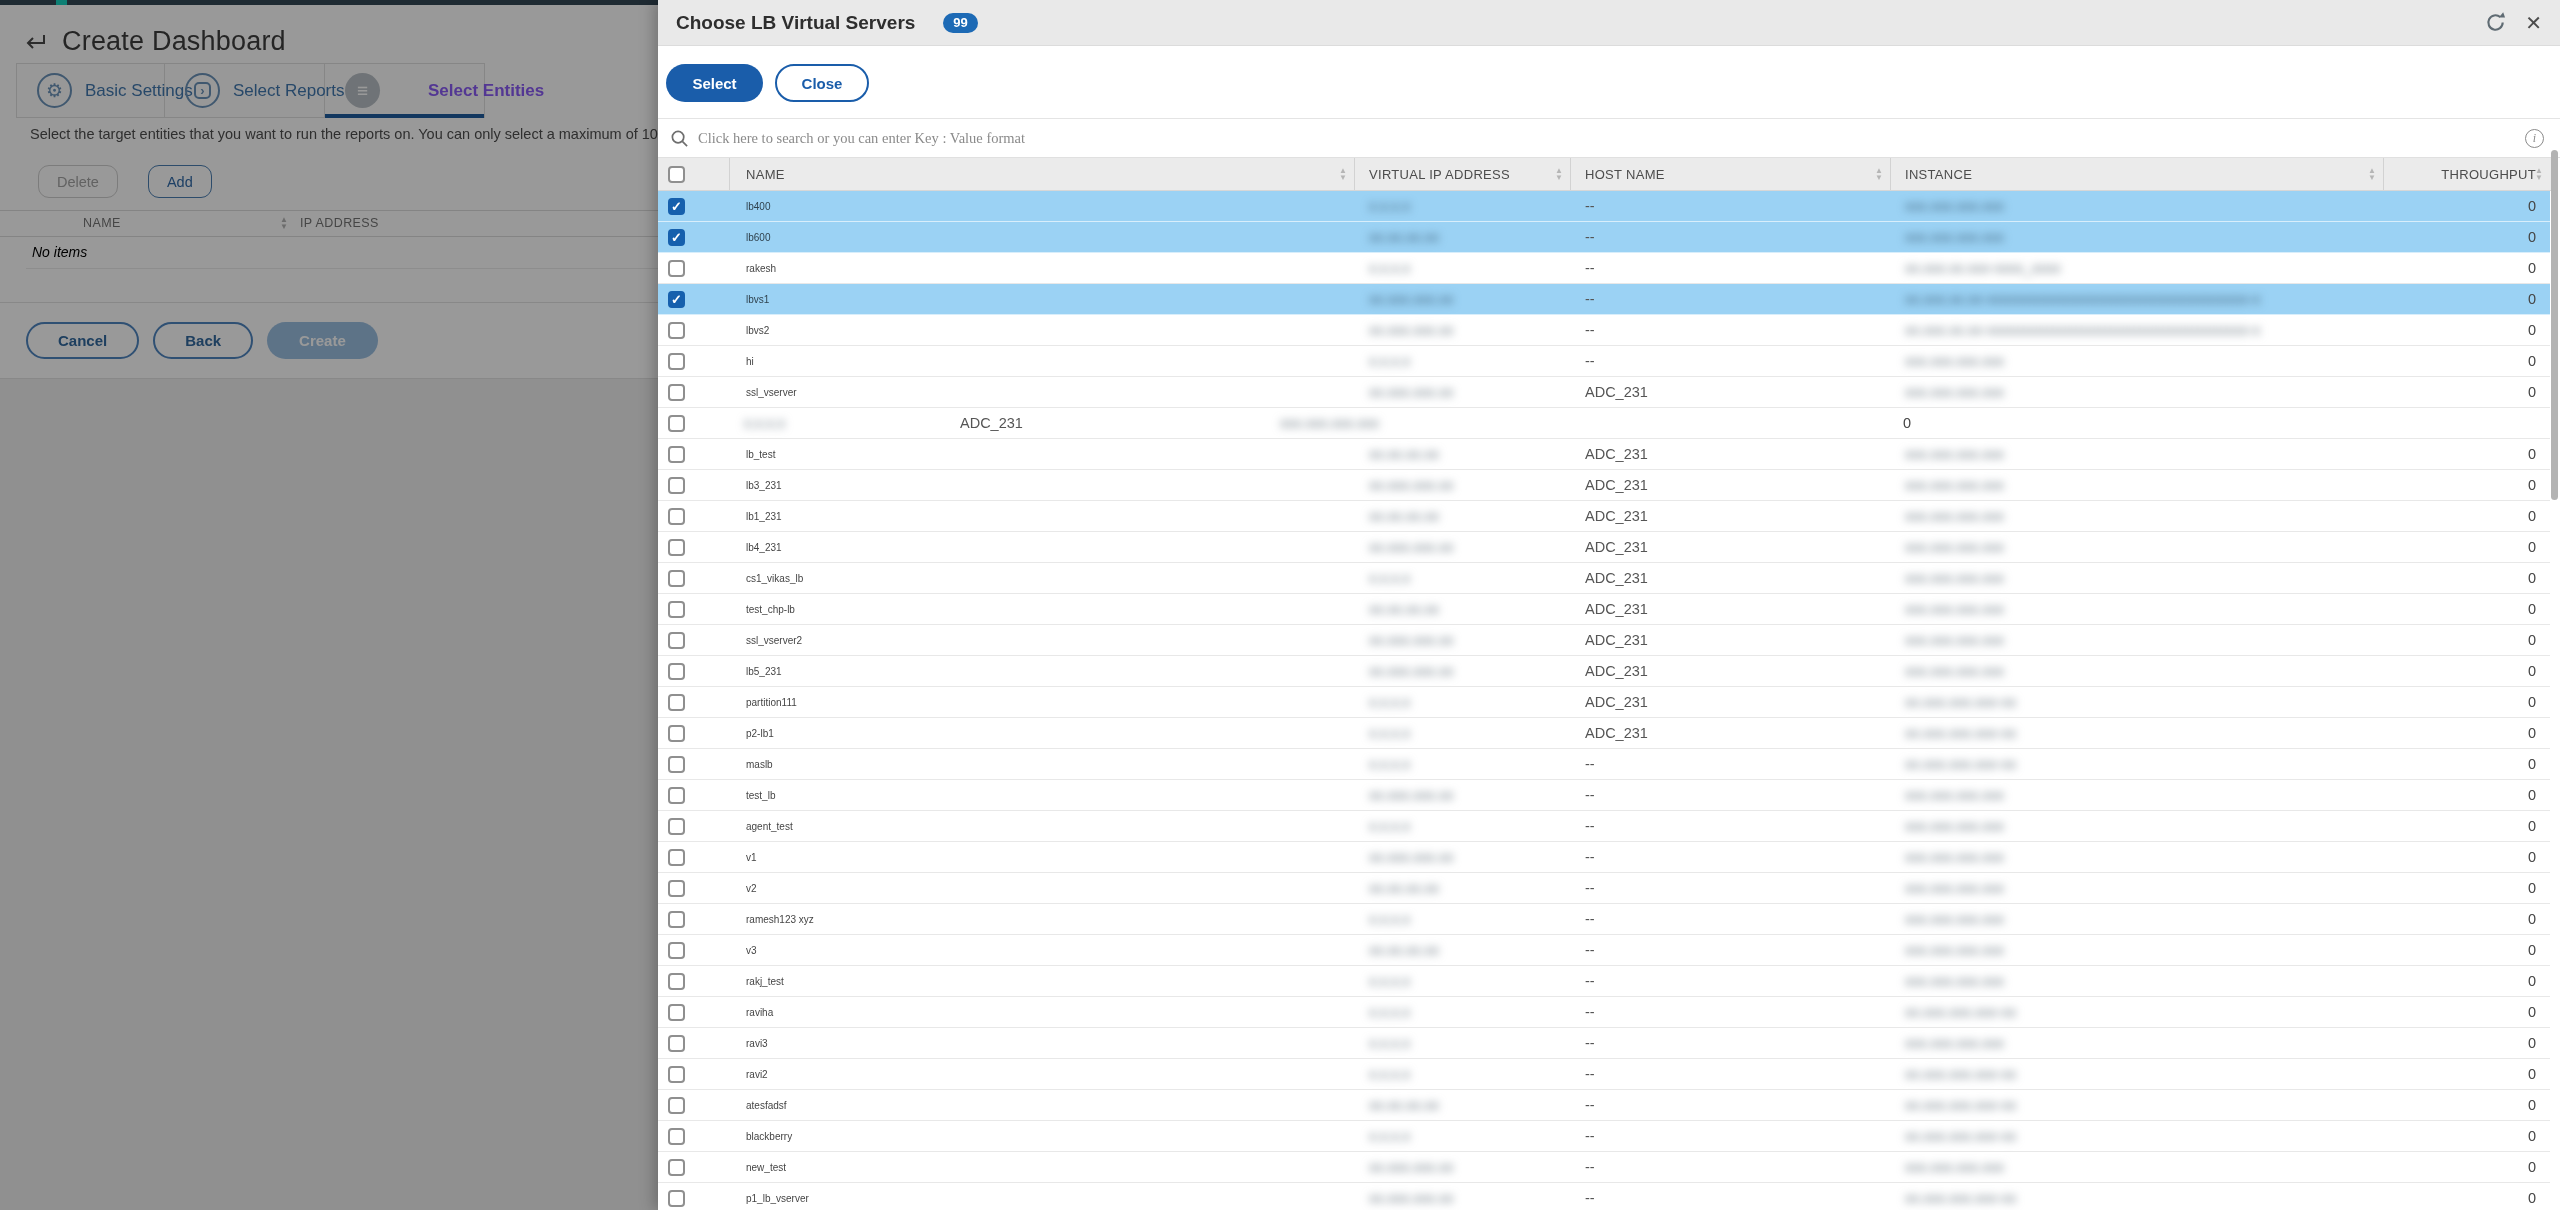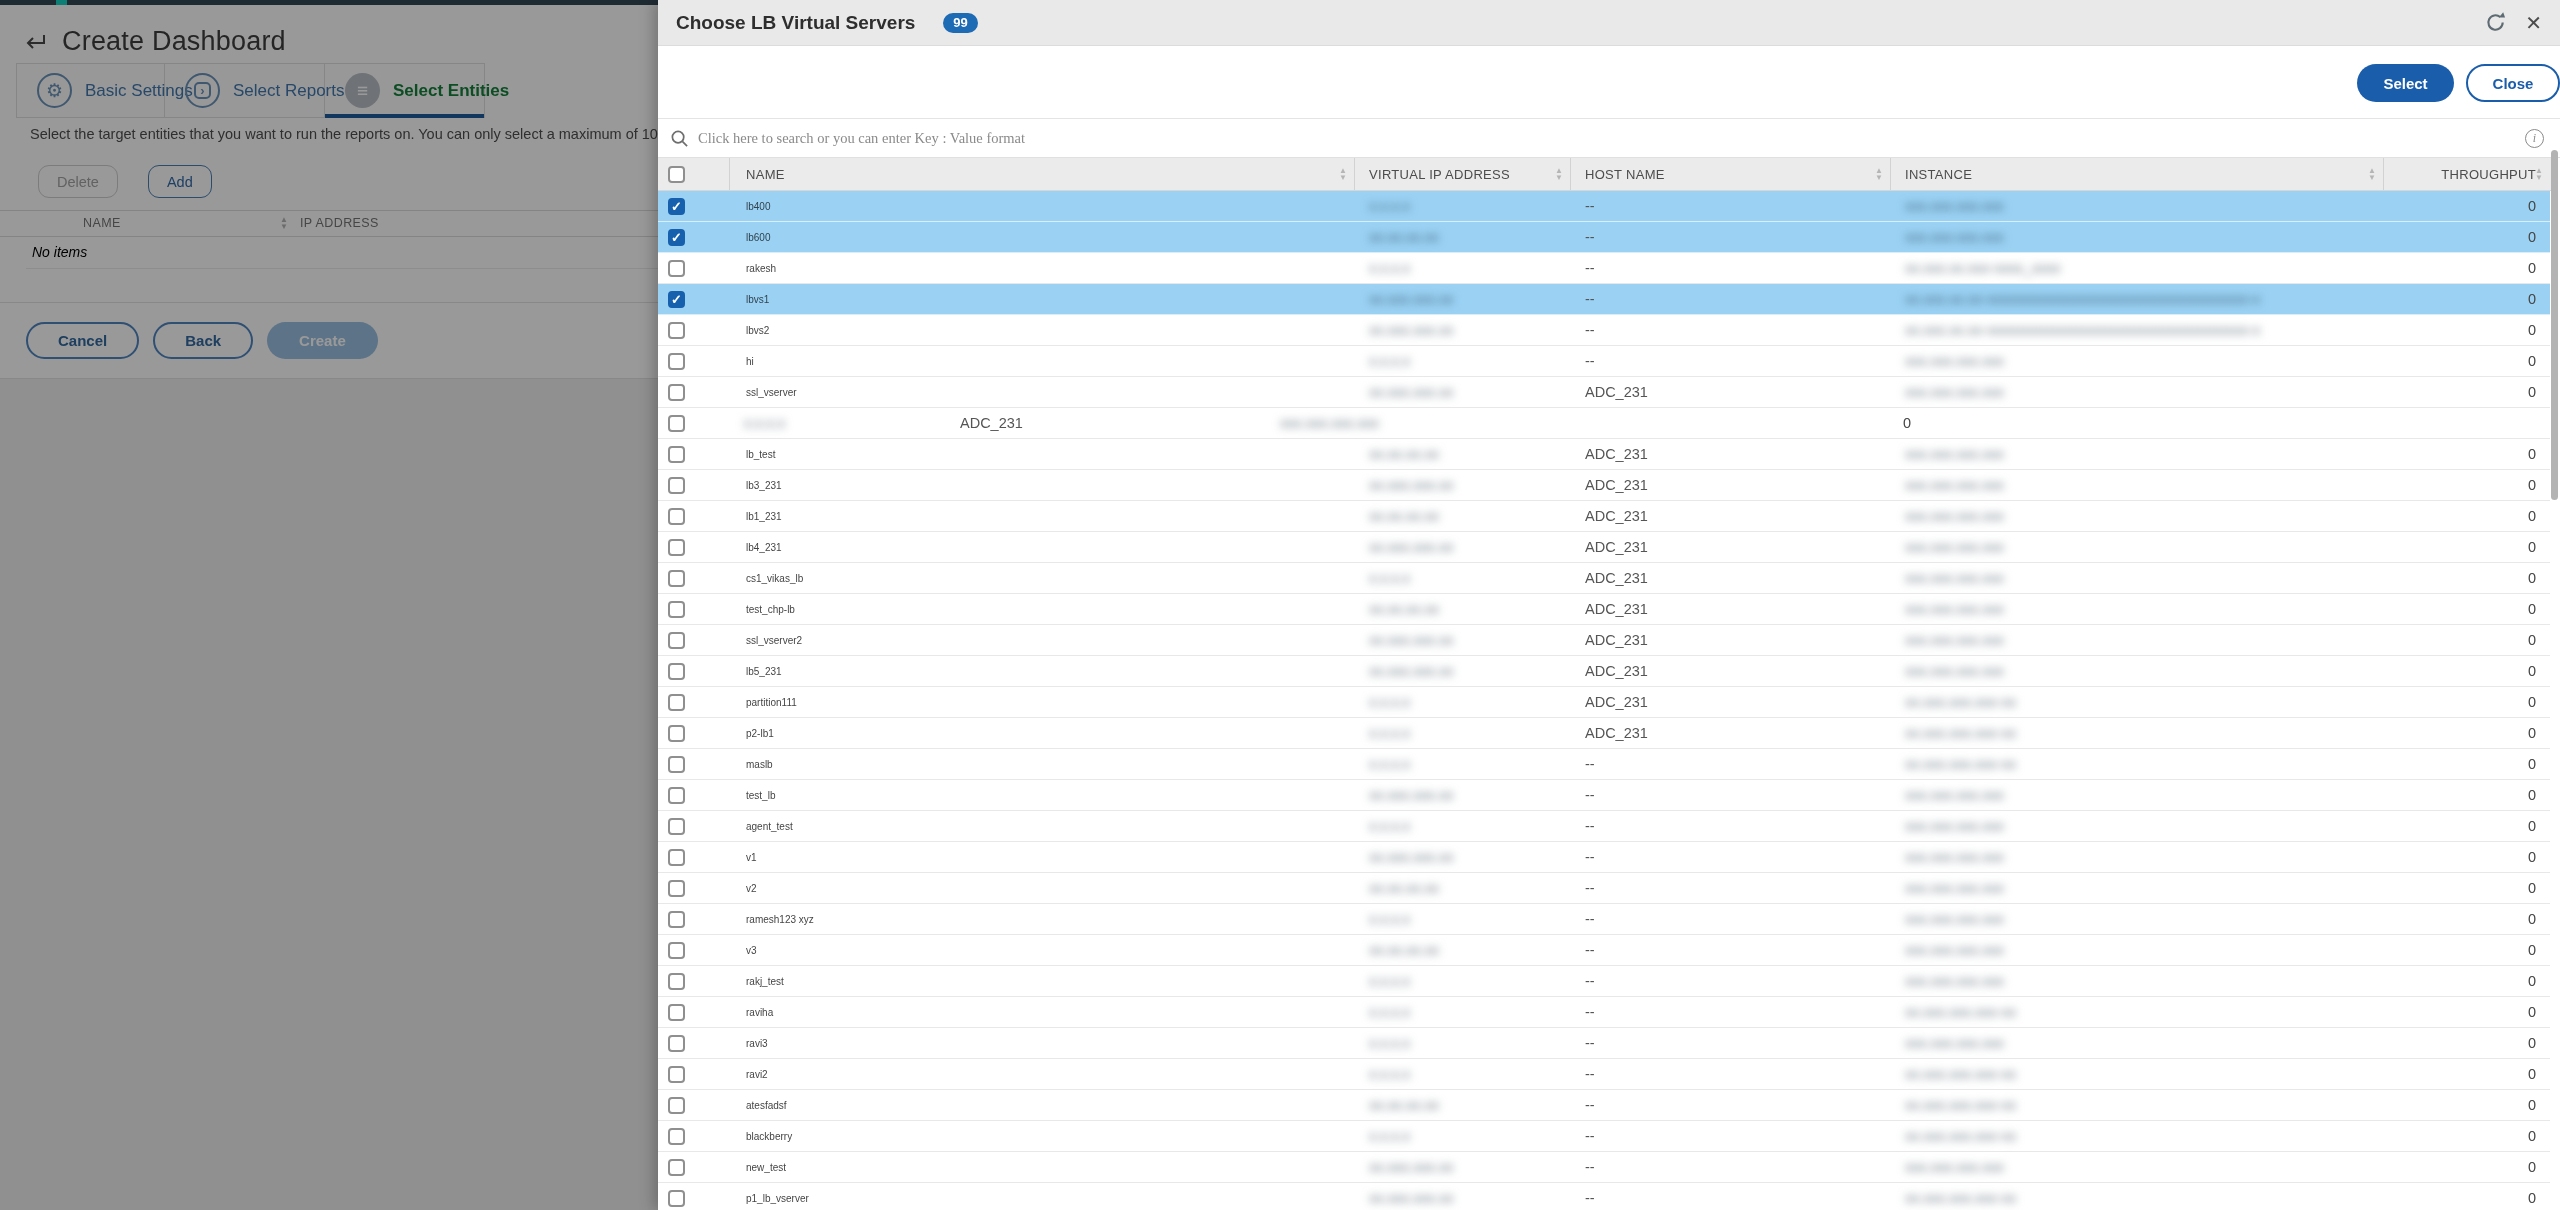--- a/index.html
+++ b/index.html
@@ -13,21 +13,21 @@
   .title-row { position:absolute; top:26px; left:22px; display:flex; align-items:center; gap:14px;text-align:right; }
   .back-ic { width:26px; height:26px; }
   .page-title { font-size:27px; color:#3f3f3f; font-weight:400; letter-spacing:.2px; }
 
   .tabs { position:absolute; top:63px; left:16px; display:flex; height:55px; border-top:1px solid #dfdfdf; border-bottom:1px solid #dfdfdf; background:#fdfdfd; }
   .tab { display:flex; align-items:center; gap:13px; padding:0 20px; border-right:1px solid #dfdfdf; position:relative; width:149px; }
   .tab:first-child { border-left:1px solid #dfdfdf; }
   .tab.t2 { width:160px; }
   .tab.t3 { width:160px; }
   .tab-label { font-size:17px; color:#4178af; white-space:nowrap; }
-  .tab.active .tab-label { color:#15803d; font-weight:700; }
+  .tab.active .tab-label { color:#8b5cf6; font-weight:700;margin-left:35px; }
   .tab.active::after { content:""; position:absolute; left:0; right:0; bottom:-1px; height:4px; background:#1f5c9e; }
   .tab-ic { width:35px; height:35px; border-radius:50%; border:2px solid #6b93ba; display:flex; align-items:center; justify-content:center; color:#6b93ba; font-size:19px; flex:none; }
   .tab-ic.filled { border:none; background:#b9c0c6; color:#fff; font-size:19px; font-weight:700; }
   .tab-ic .mini-sq { width:17px; height:17px; border:2px solid #6b93ba; border-radius:5px; display:flex; align-items:center; justify-content:center; font-size:13px; font-weight:700; line-height:1; padding-bottom:1px; }
 
   .page-desc { position:absolute; top:126px; left:30px; font-size:14.5px; color:#4f4f4f; white-space:nowrap; }
 
   .small-btns { position:absolute; top:165px; left:38px; display:flex; gap:30px; }
   .sbtn { height:33px; padding:0 18px; border-radius:11px; background:#fff; font-size:14.5px; display:flex; align-items:center; }
   .sbtn.disabled { border:1px solid #cfcfcf; color:#a3a3a3; }
@@ -56,21 +56,21 @@
   .overlay { position:absolute; inset:0; background:rgba(0,0,0,0.40); }
 
   
   .modal { position:absolute; top:0; right:0; width:1902px; height:1210px; background:#fff; box-shadow:-4px 0 14px rgba(0,0,0,.25); }
   .m-header { position:relative; height:46px; background:#e9e9e9; border-bottom:1px solid #dcdcdc; display:flex; align-items:center; padding:0 18px; }
   .m-title { font-size:19px; font-weight:700; color:#2e2e2e; }
   .m-badge { margin-left:28px; background:var(--badge,#1d6ab5); color:#fff; font-size:13px; font-weight:700; padding:2px 10px 3px; border-radius:11px; }
   .m-header-icons { margin-left:auto; display:flex; align-items:center; gap:18px; }
   .m-close-x { font-size:20px; color:#4c4c4c; line-height:1; cursor:default; }
 
-  .m-actions { display:flex; gap:12px; padding:18px 0 16px 8px;justify-content:flex-end; }
+  .m-actions { display:flex; gap:12px; padding:18px 0 16px 8px; }
   .mbtn { height:38px; border-radius:19px; font-size:15px; font-weight:700; display:flex; align-items:center; justify-content:center; }
   .mbtn.primary { background:var(--accent,#1a5daa); color:#fff; width:97px; border:none; }
   .mbtn.secondary { background:#fff; color:var(--accent,#1a5daa); border:2.5px solid var(--accent,#1a5daa); width:94px; }
 
   .m-search { position:relative; height:40px; border-top:1px solid #e4e4e4; border-bottom:1px solid #e0e0e0; display:flex; align-items:center; padding:0 16px 0 12px; gap:9px; }
   .m-search input { border:none; outline:none; flex:1; font-size:14.5px; color:#444; font-family:Liberation Serif, serif; background:transparent; }
   .m-search input::placeholder { color:#8a8a8a; }
   .info-ic { width:19px; height:19px; border:1.5px solid #8a8a8a; border-radius:50%; color:#8a8a8a; font-size:12px; font-family:"Liberation Serif",serif; font-style:italic; display:flex; align-items:center; justify-content:center; flex:none; }
 
   .vs-head { display:flex; height:33px; background:#ebebeb; border-bottom:1px solid #d7d7d7; align-items:center; width:1896px; }

